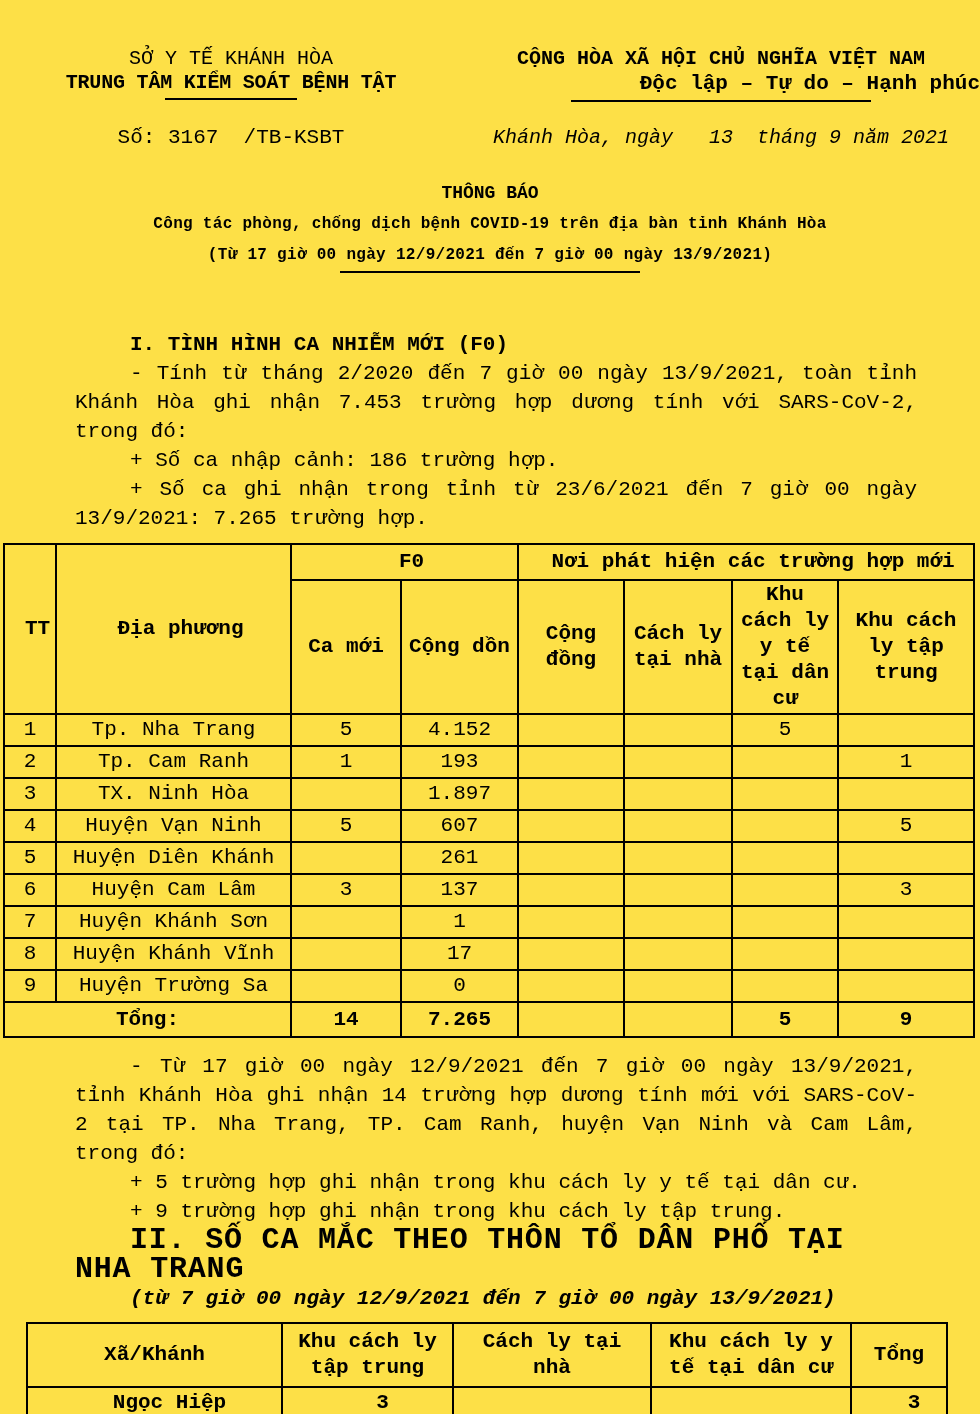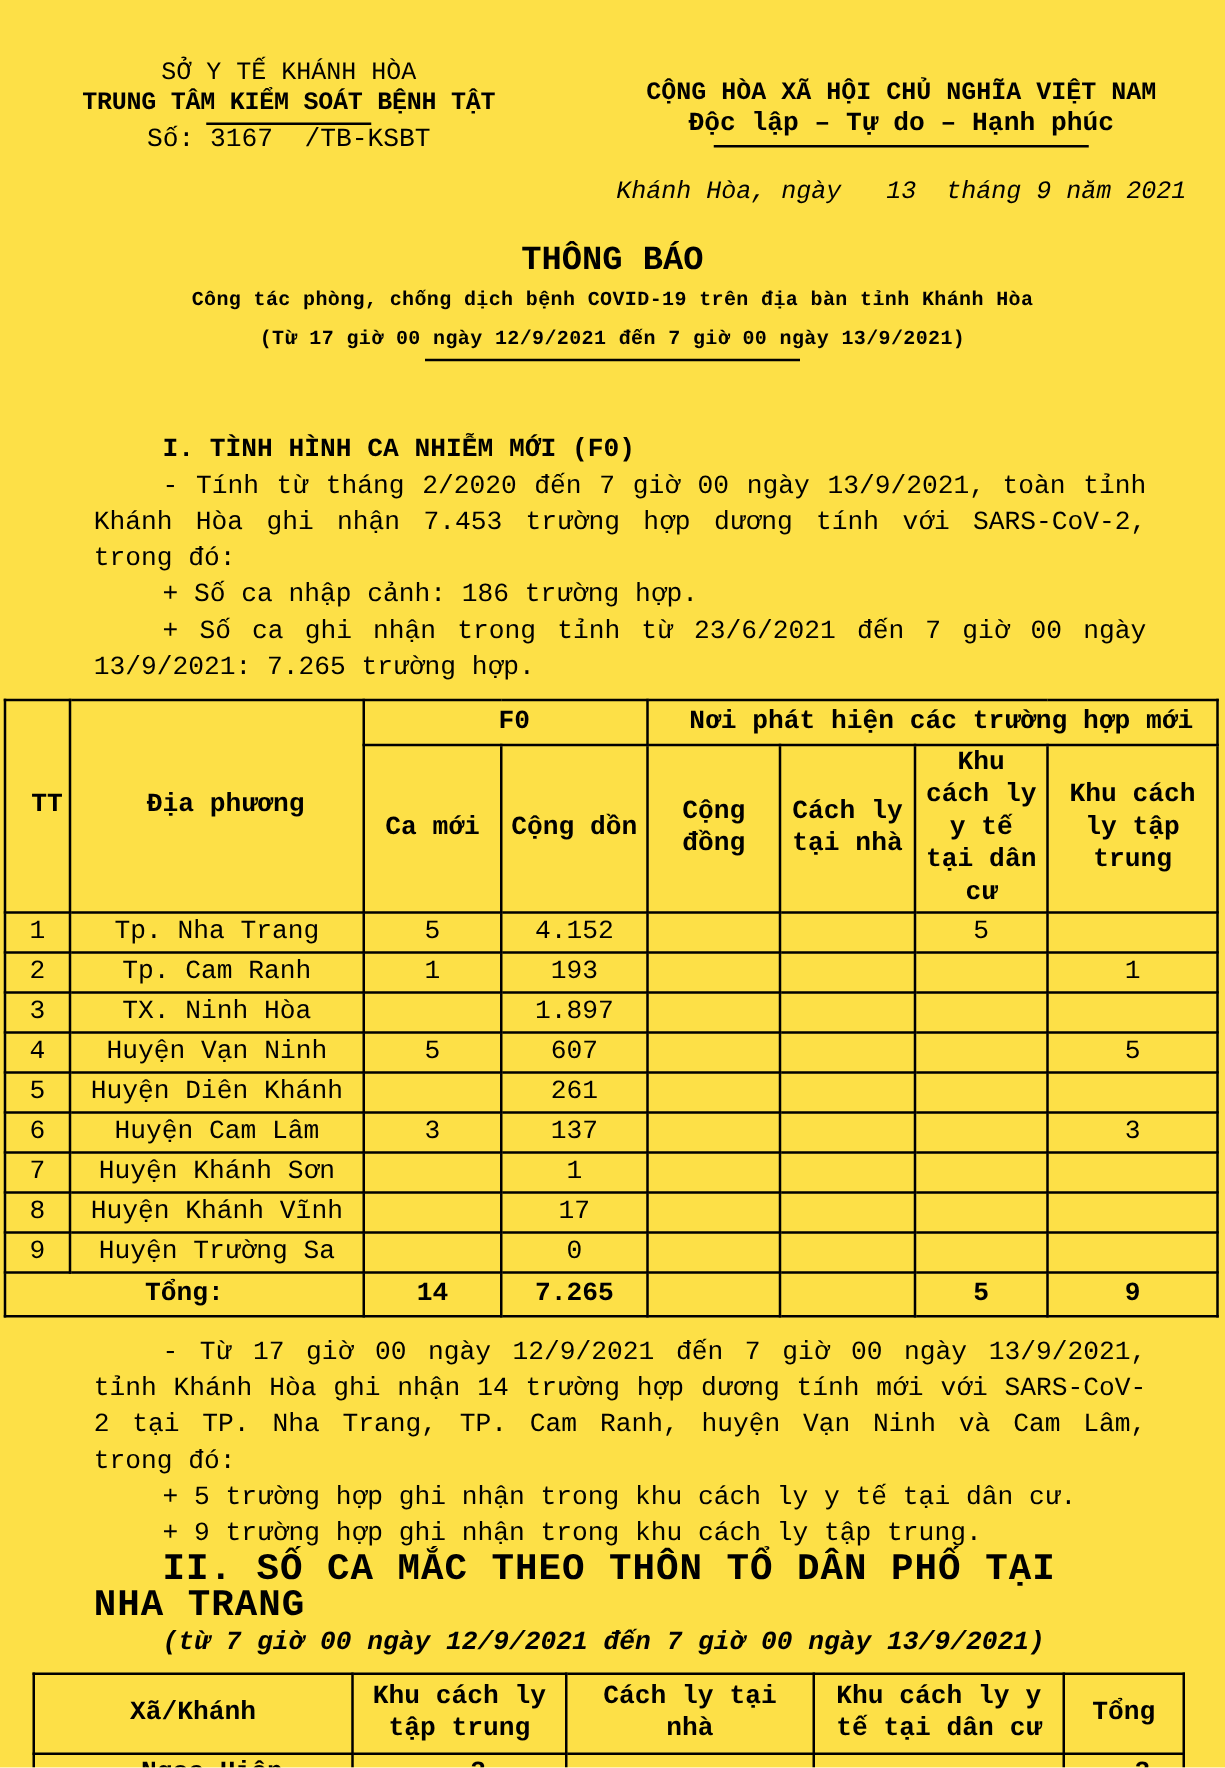--- a/index.html
+++ b/index.html
@@ -4,33 +4,33 @@
 <style>
   html,body{margin:0;padding:0;background:#fff;}
   .page{
     position:relative;width:980px;height:1414px;margin:0;background:#fde047;
     font-family:Liberation Mono, monospace;color:#000;overflow:hidden;
   }
   .pre{white-space:pre;}
   
   .doc-header{display:flex;padding-top:47px;}
   .hdr-left{width:462px;text-align:center;}
-  .hdr-right{width:518px;text-align:center;margin-top:16px;}
+  .hdr-right{width:518px;text-align:center;}
   .hl1{font-size:20px;line-height:24px;}
   .hl2{font-size:20px;line-height:24px;font-weight:bold;letter-spacing:-0.2px;}
   .hr1{font-size:20px;line-height:24px;font-weight:bold;}
-  .hr2{font-size:21px;line-height:26px;font-weight:bold;}
+  .hr2{font-size:21px;line-height:26px;font-weight:bold;text-align:right;}
   .rule{border-top:2px solid #000;height:0;margin:3px auto 0;}
   .rule-left{width:132px;}
   .rule-right{width:300px;}
-  .doc-number{font-size:21px;line-height:25px;}
+  .doc-number{font-size:21px;line-height:25px;margin-top:25px;}
   .dateline{font-size:20px;line-height:25px;font-style:italic;margin-top:23px;}
   
   .title-block{text-align:center;margin-top:30px;}
-  .t1{font-size:27px;line-height:26px;font-weight:bold;}
+  .t1{font-size:18px;line-height:26px;font-weight:bold;}
   .t2{font-size:16px;line-height:26px;font-weight:bold;letter-spacing:0.3px;margin-top:5px;}
   .rule-title{width:300px;margin-top:3px;}
   
   .bodytext{margin:0 63px 0 75px;font-size:21px;line-height:29px;}
   .sect-first{margin-top:57px;}
   .after-table{margin-top:14px;}
   .h-roman{font-weight:bold;text-indent:55px;margin:0;}
   .h-roman2{font-weight:bold;text-indent:55px;margin:0;font-size:30px;letter-spacing:0.8px;}
   .h-roman2-sub{font-weight:bold;font-style:italic;text-indent:55px;margin:0;}
   p.para{margin:0;text-indent:55px;}

